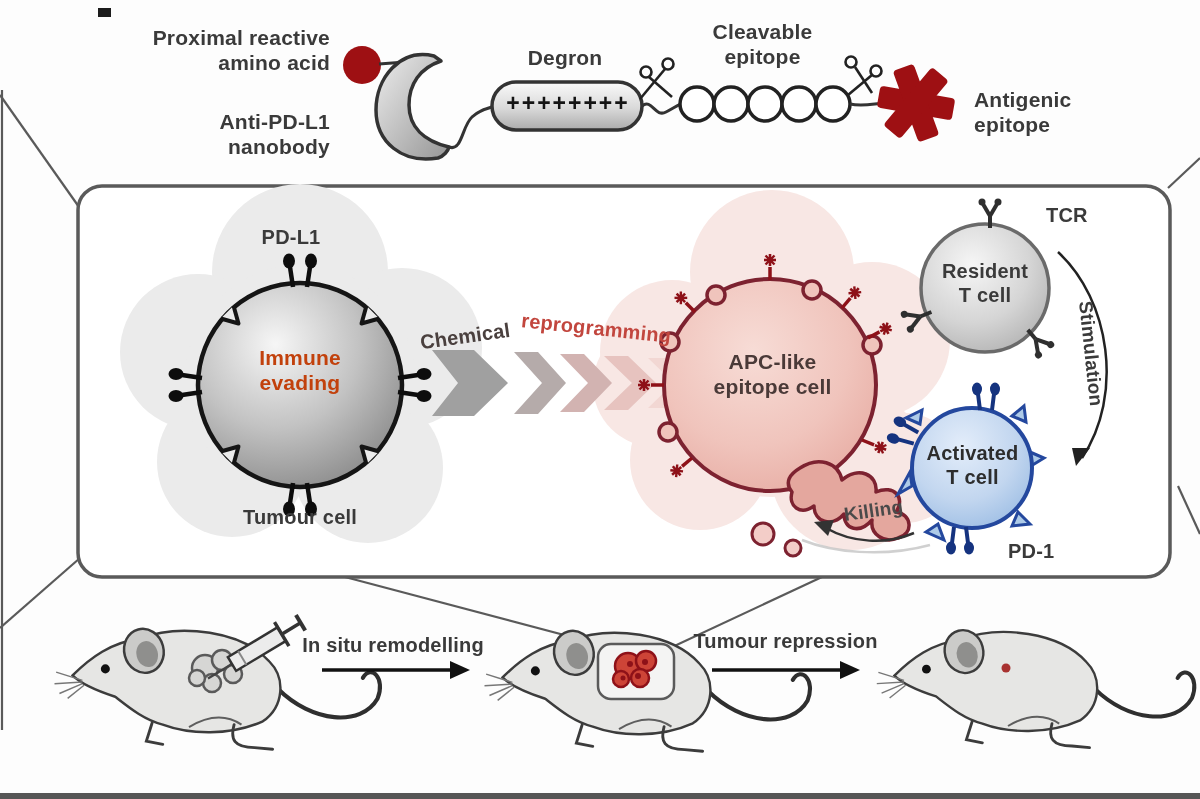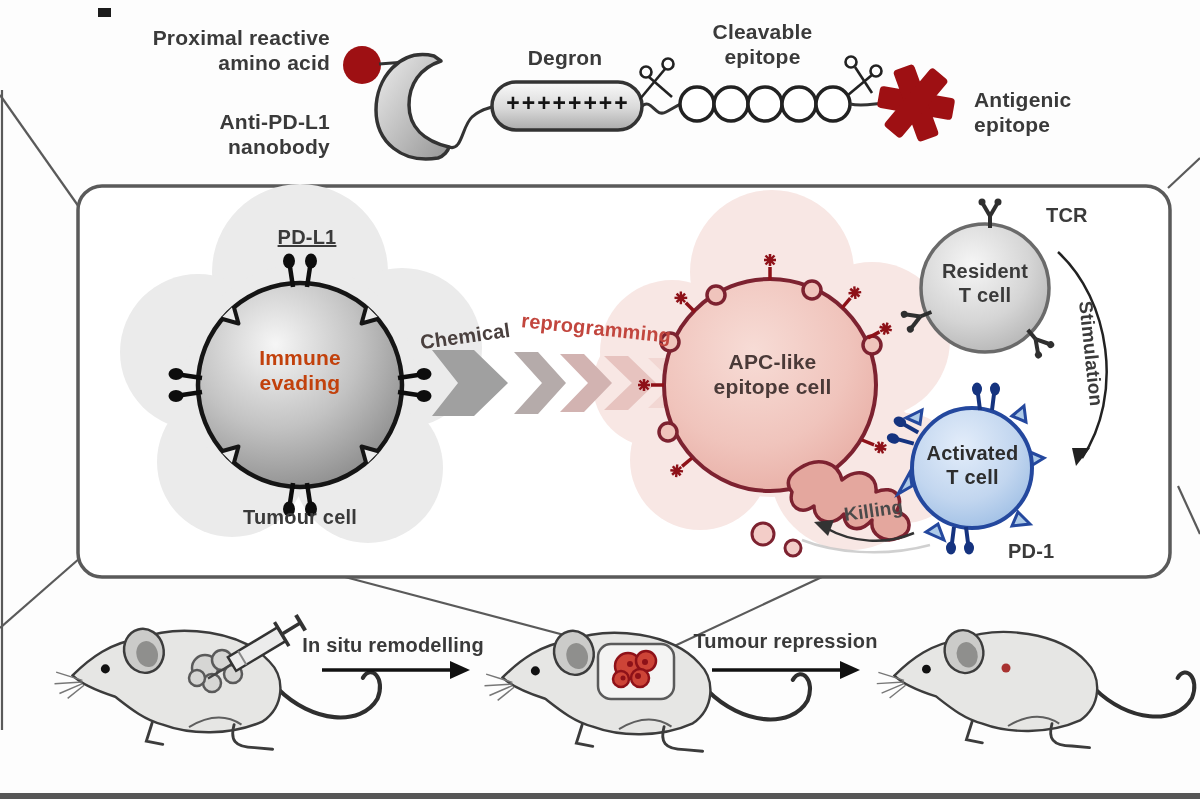--- a/index.html
+++ b/index.html
@@ -298,21 +298,21 @@
 amino acid</div>
 <div class="lbl right big" style="left:180px;top:110px;width:150px;">Anti-PD-L1
 nanobody</div>
 <div class="lbl center big" style="left:510px;top:46px;width:110px;">Degron</div>
 <div class="lbl plus-row" style="position:absolute;left:498px;top:90px;width:140px;">++++++++</div>
 <div class="lbl center big" style="left:700px;top:20px;width:125px;">Cleavable
 epitope</div>
 <div class="lbl big" style="left:974px;top:88px;width:130px;">Antigenic
 epitope</div>
 
-<div class="lbl center" style="left:262px;top:226px;width:90px;text-decoration:underline;">PD-L1</div>
+<div class="lbl center" style="left:246px;top:226px;width:90px;">PD-L1</div>
 <div class="lbl center big" style="left:230px;top:346px;width:140px;color:#c2410c;">Immune
 evading</div>
 <div class="lbl center" style="left:220px;top:506px;width:160px;">Tumour cell</div>
 
 <div class="lbl chem1" style="left:420px;top:325px;">Chemical</div>
 <div class="lbl chem2" style="left:521px;top:317px;">reprogramming</div>
 
 <div class="lbl center big" style="left:700px;top:350px;width:145px;color:#4a3a38;">APC-like
 epitope cell</div>
 

